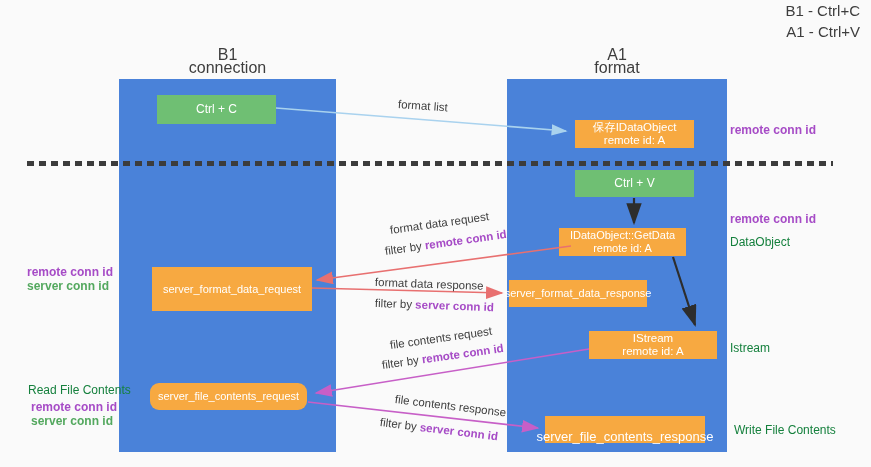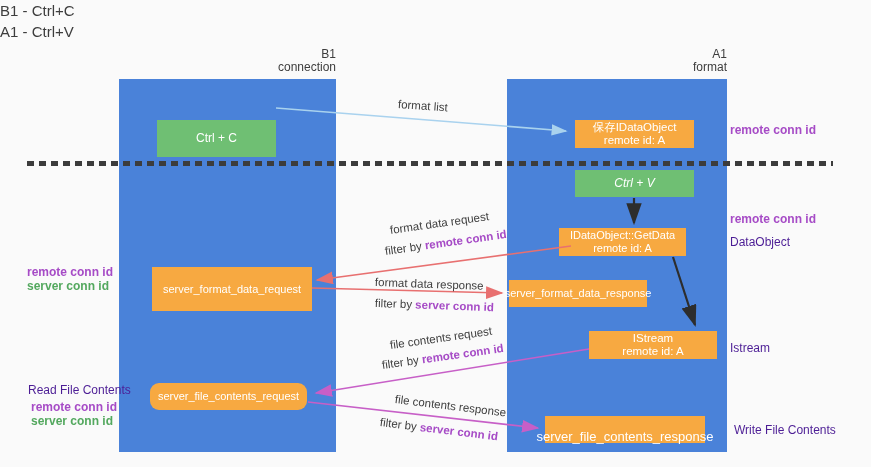--- a/index.html
+++ b/index.html
@@ -7,51 +7,51 @@
   body { font-family: "Liberation Sans", sans-serif; }
   #stage {
     position: relative;
     width: 871px; height: 467px;
     background: #fafafa;
     overflow: hidden;
   }
   .abs { position: absolute; }
   .title {
     left: 0; top: 8; width: 860px;
-    text-align: left;
+    text-align: right;
     font-size: 15px; line-height: 21px; color: #3d3d3d;
   }
   .lane {
     background: #4a82d9;
     top: 79px; height: 373px;
   }
   .lane-header {
     top: 48px;
-    text-align: right;
-    font-size: 12px; line-height: 13px; color: #3d3d3d;
+    text-align: center;
+    font-size: 16px; line-height: 13px; color: #3d3d3d;
   }
   .dashline {
     left: 27px; top: 161px; width: 806px; height: 5px;
     background: repeating-linear-gradient(90deg, #3c3c3c 0 7px, rgba(0,0,0,0) 7px 12px);
   }
   .node {
     display: flex; flex-direction: column;
     align-items: center; justify-content: center;
     color: #ffffff; text-align: center;
     font-size: 11.5px; line-height: 13px;
   }
   .node.green { background: #6fbf73; font-size: 12px; }
   .node.orange { background: #f7a941; }
   svg.overlay { position: absolute; left: 0; top: 0; pointer-events: none; }
   .arrow-label {
     font-size: 11.5px; color: #3f3f3f; white-space: nowrap;
     transform-origin: left center;
   }
   .hl-purple { color: #a64bc6; font-weight: bold; }
-  .ann { font-size: 12px; color: #4c1d95; white-space: nowrap; }
+  .ann { font-size: 12px; color: #15803d; white-space: nowrap; }
   .ann-purple { color: #a64bc6; font-weight: bold; }
   .ann-green { color: #53a85e; font-weight: bold; }
 </style>
 </head>
 <body>
 
 <div id="stage">
 
   <div class="abs title">
     <div>B1 - Ctrl+C</div>
@@ -65,30 +65,30 @@
   <div class="abs lane-header" style="left:507px;width:220px;">
     <div>A1</div>
     <div>format</div>
   </div>
 
   <div class="abs lane" style="left:119px;width:217px;"></div>
   <div class="abs lane" style="left:507px;width:220px;"></div>
 
   <div class="abs dashline"></div>
 
-  <div class="abs node green" style="left:157px;top:95px;width:119px;height:37px;margin-top:25px;">
+  <div class="abs node green" style="left:157px;top:95px;width:119px;height:29px;">
     <span>Ctrl + C</span>
   </div>
 
   <div class="abs node orange" style="left:575px;top:120px;width:119px;height:28px;">
     <span>保存IDataObject</span>
     <span>remote id: A</span>
   </div>
 
-  <div class="abs node green" style="left:575px;top:170px;width:119px;height:27px;font-style:italic;">
+  <div class="abs node green" style="left:575px;top:170px;width:119px;height:27px;">
     <span>Ctrl + V</span>
   </div>
 
   <div class="abs node orange" style="left:559px;top:228px;width:127px;height:28px;font-size:11px;">
     <span>IDataObject::GetData</span>
     <span>remote id: A</span>
   </div>
 
   <div class="abs node orange" style="left:152px;top:267px;width:160px;height:44px;font-size:11px;">
     <span>server_format_data_request</span>

